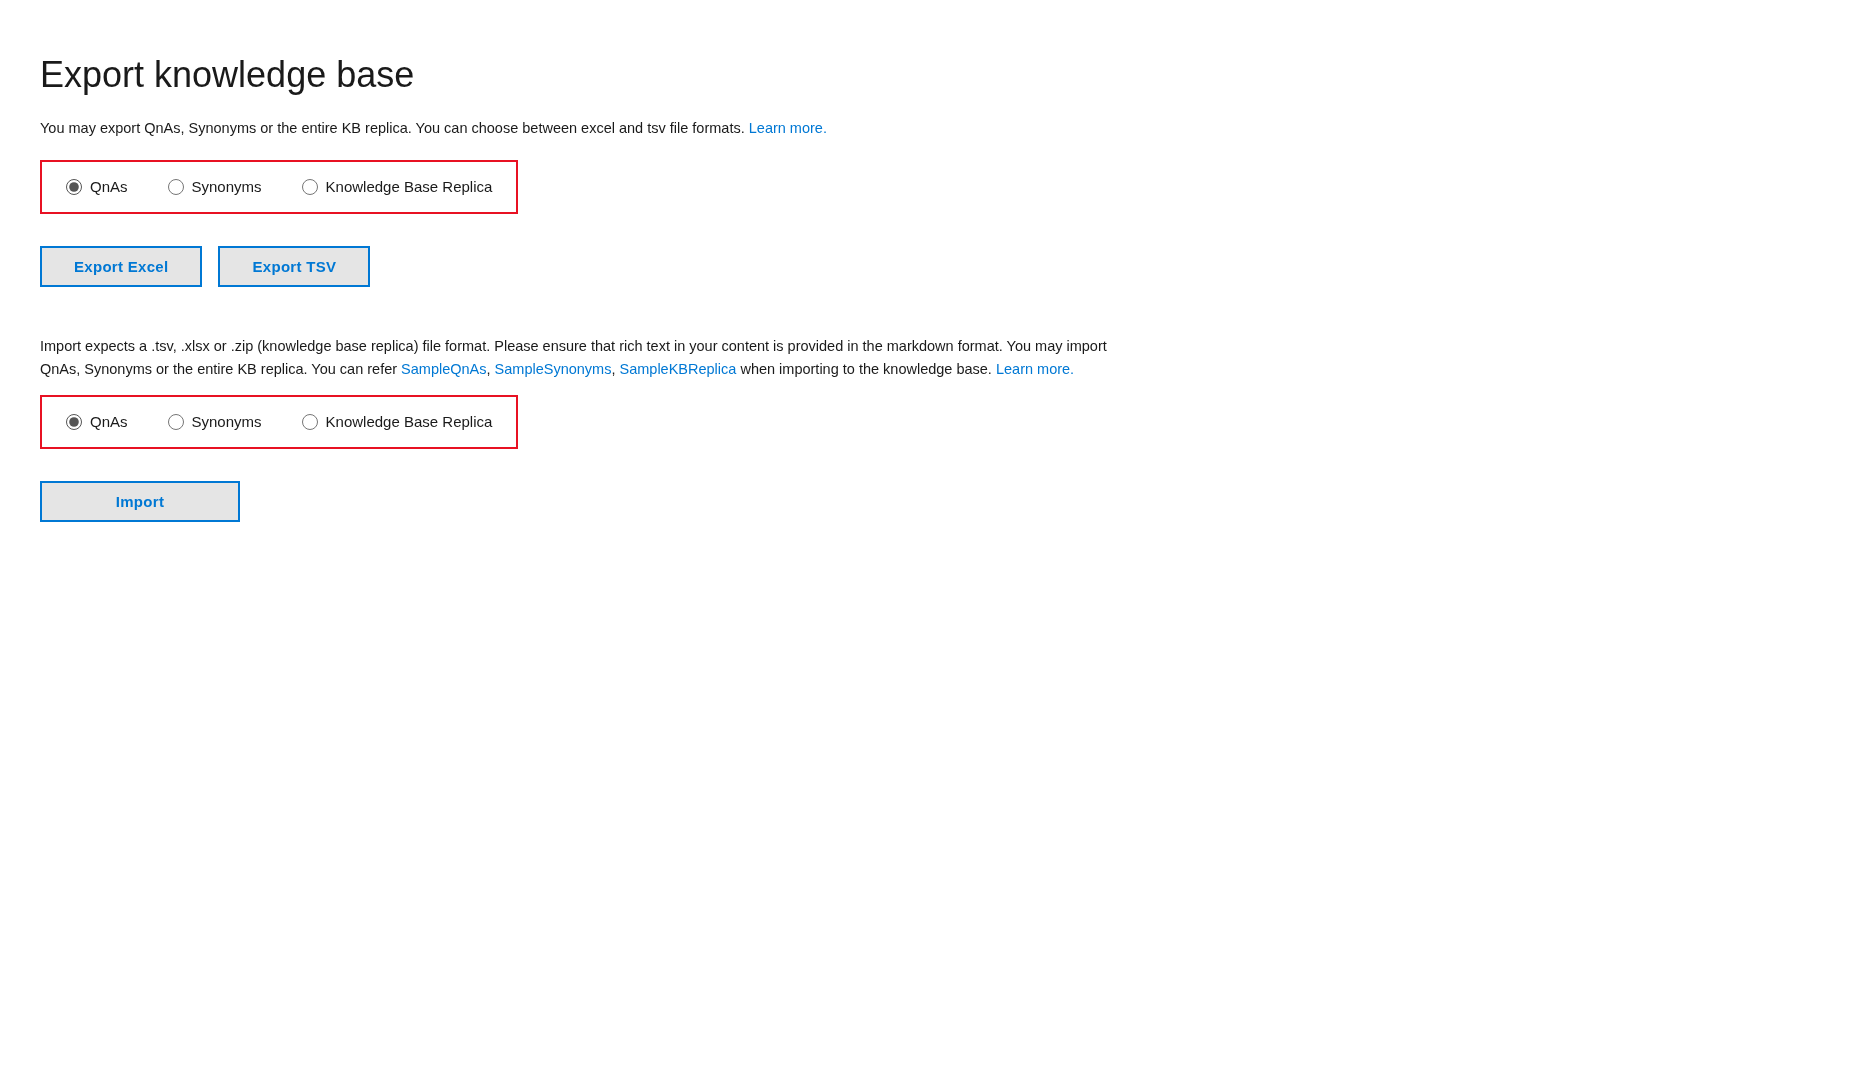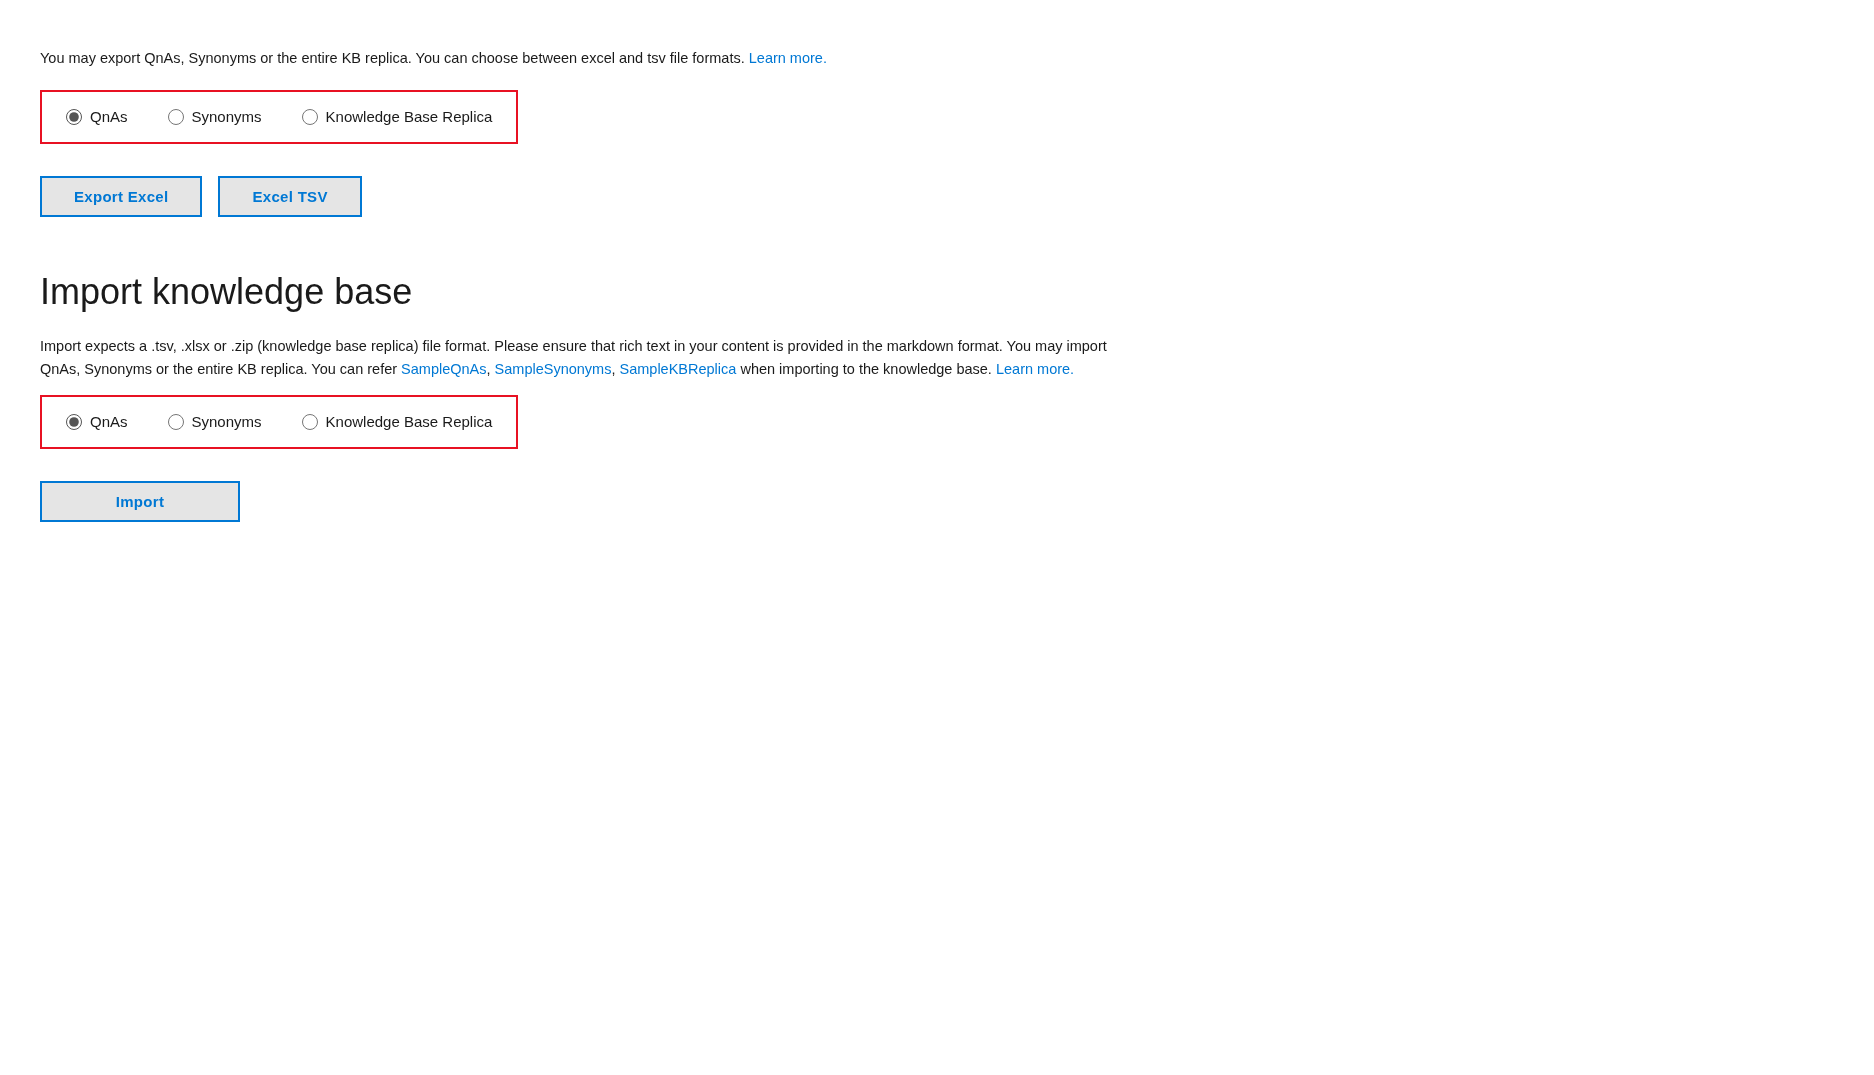--- a/index.html
+++ b/index.html
@@ -87,20 +87,21 @@
       color: #1a1a1a;
       margin-bottom: 13px;
       max-width: 1100px;
       line-height: 1.6;
     }
   </style>
 </head>
 <body>
 
 <div class="section">
+  <h1 class="section-title">Export knowledge base</h1>
 
   <p class="description">
     <span>You may export QnAs, Synonyms or the entire KB replica. You can choose between excel and tsv file formats.</span>
     <a href="#" class="link">Learn more.</a>
   </p>
 
   <div class="radio-group-container">
     <label class="radio-option">
       <input type="radio" name="export-type" checked="" style="">
       <span>QnAs</span>
@@ -110,26 +111,25 @@
       <span>Synonyms</span>
     </label>
     <label class="radio-option">
       <input type="radio" name="export-type" style="">
       <span>Knowledge Base Replica</span>
     </label>
   </div>
 
   <div class="button-group">
     <button class="btn">Export Excel</button>
-    <button class="btn">Excel TSV</button>
+    <button class="btn">Export TSV</button>
   </div>
 </div>
 
 <div class="section">
-  <h1 class="section-title">Import knowledge base</h1>
 
   <p class="import-description">
     <span>Import expects a .tsv, .xlsx or .zip (knowledge base replica) file format. Please ensure that rich text in your content is provided in the
     markdown format. You may import QnAs, Synonyms or the entire KB replica. You can refer </span><a href="#" class="link">SampleQnAs</a><span>, </span><a href="#" class="link">SampleSynonyms</a><span>,
     </span><a href="#" class="link">SampleKBReplica</a><span> when importing to the knowledge base. </span><a href="#" class="link">Learn more.</a>
   </p>
 
   <div class="radio-group-container">
     <label class="radio-option">
       <input type="radio" name="import-type" checked="" style="">

